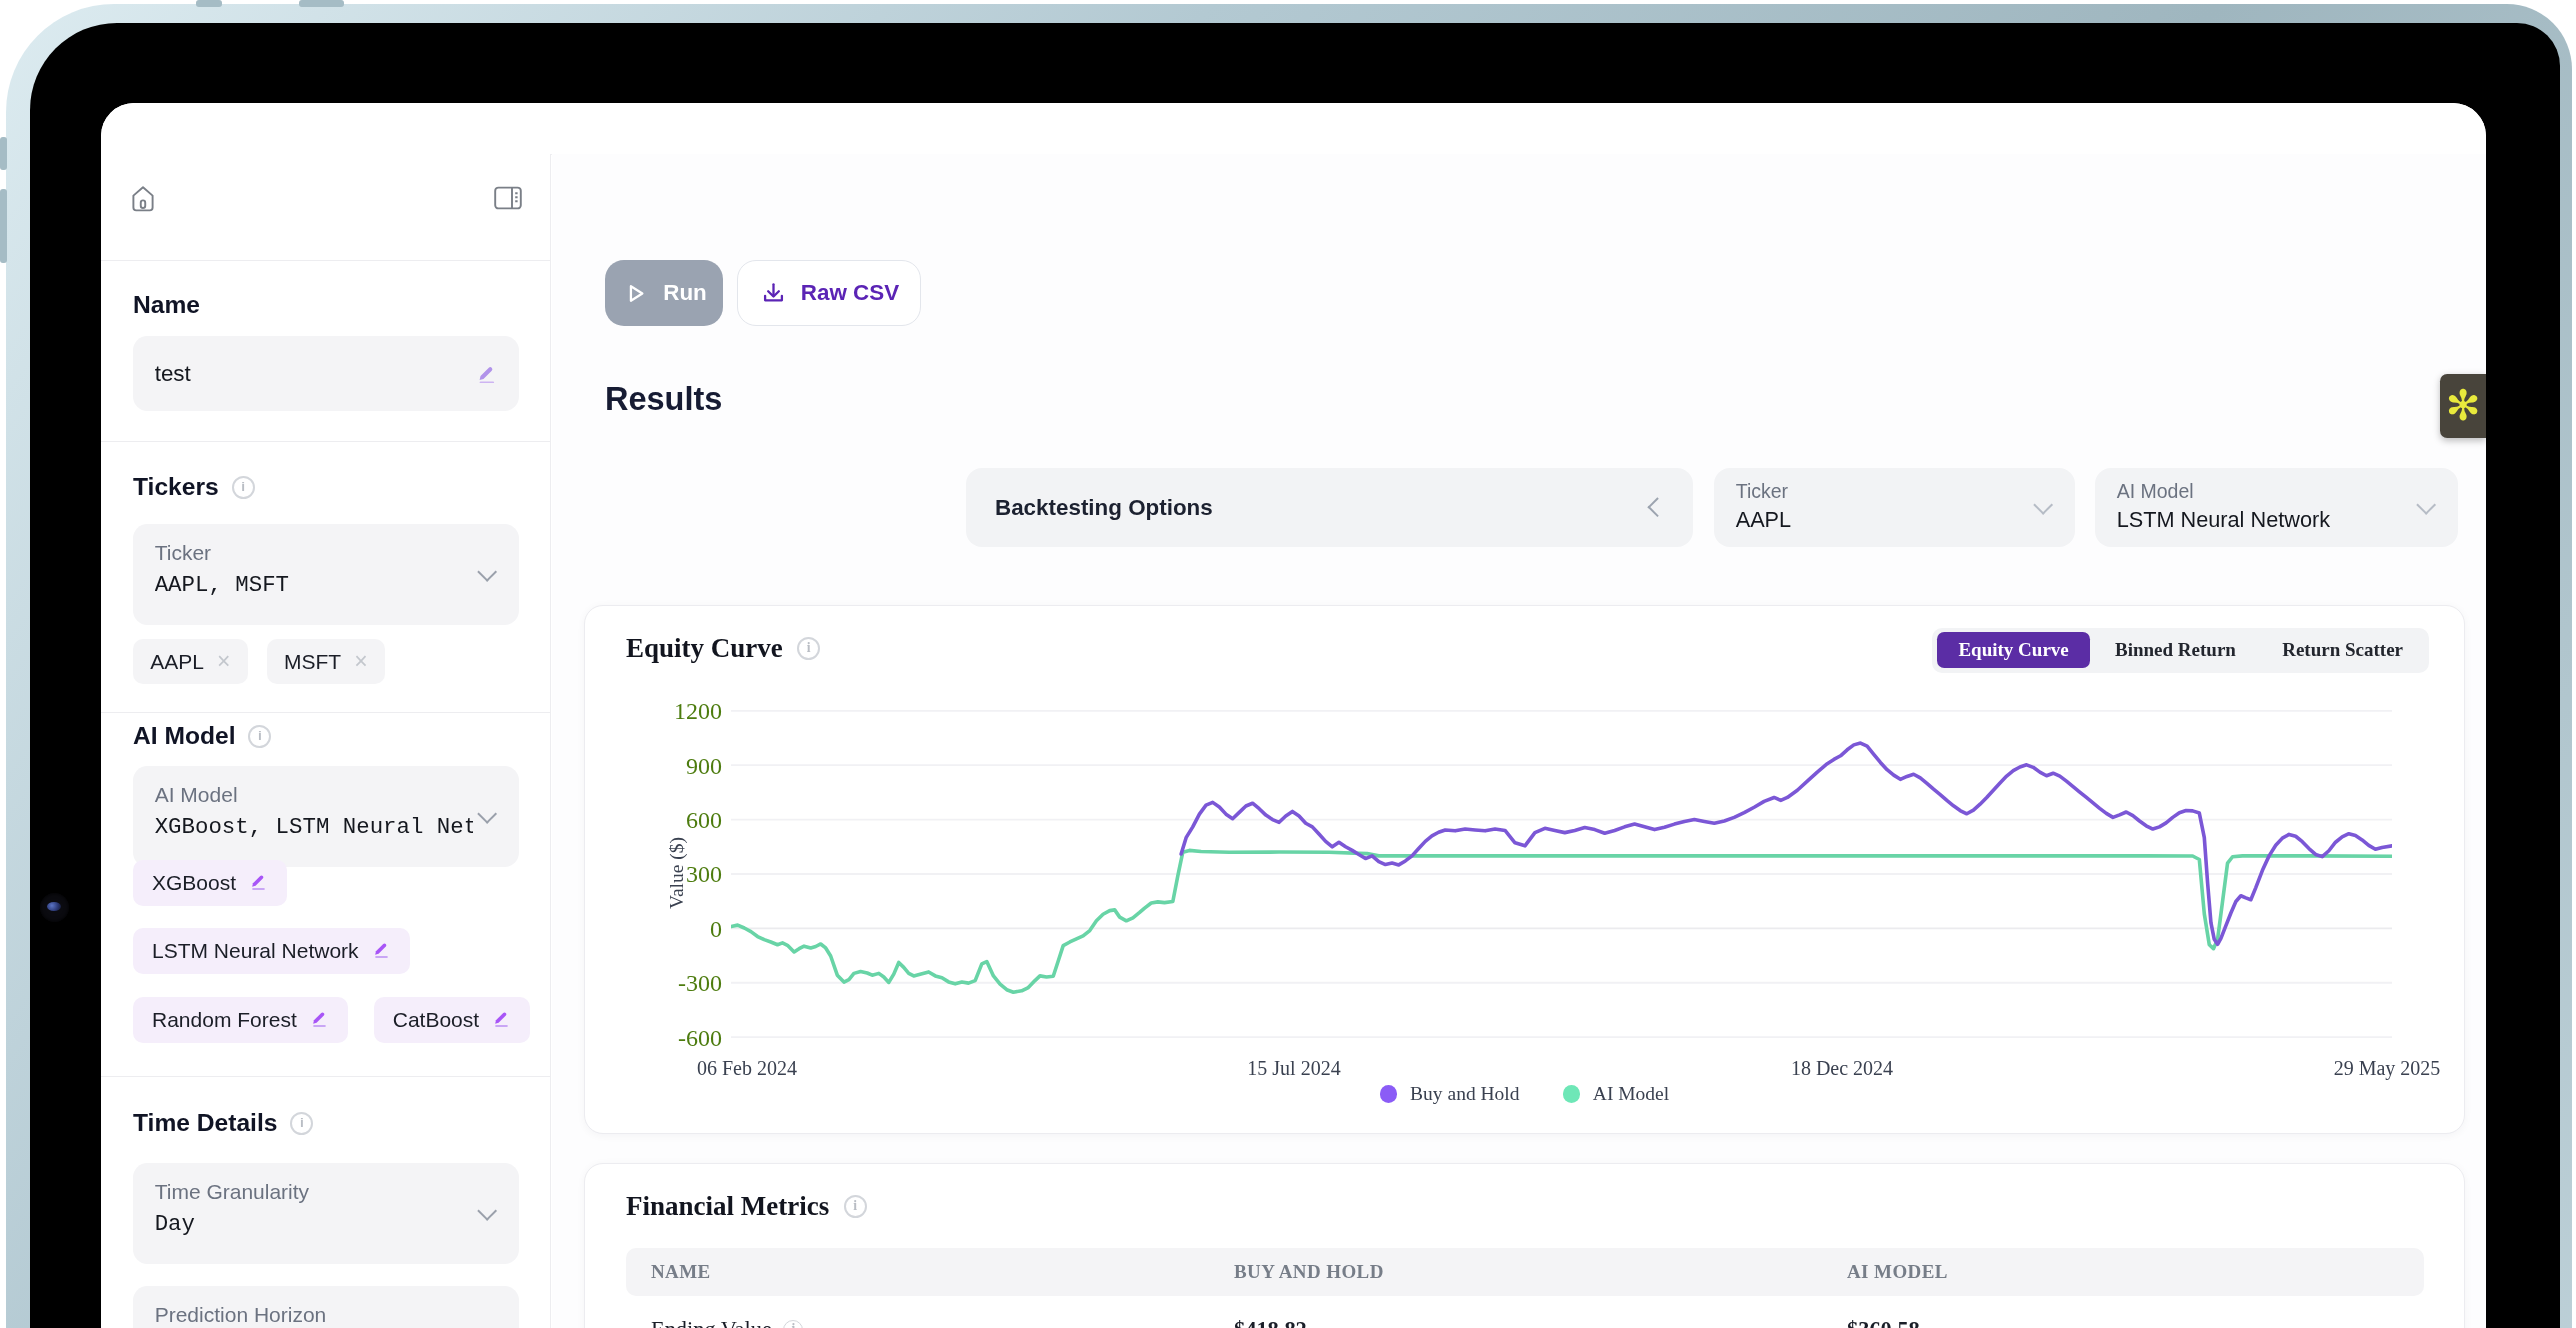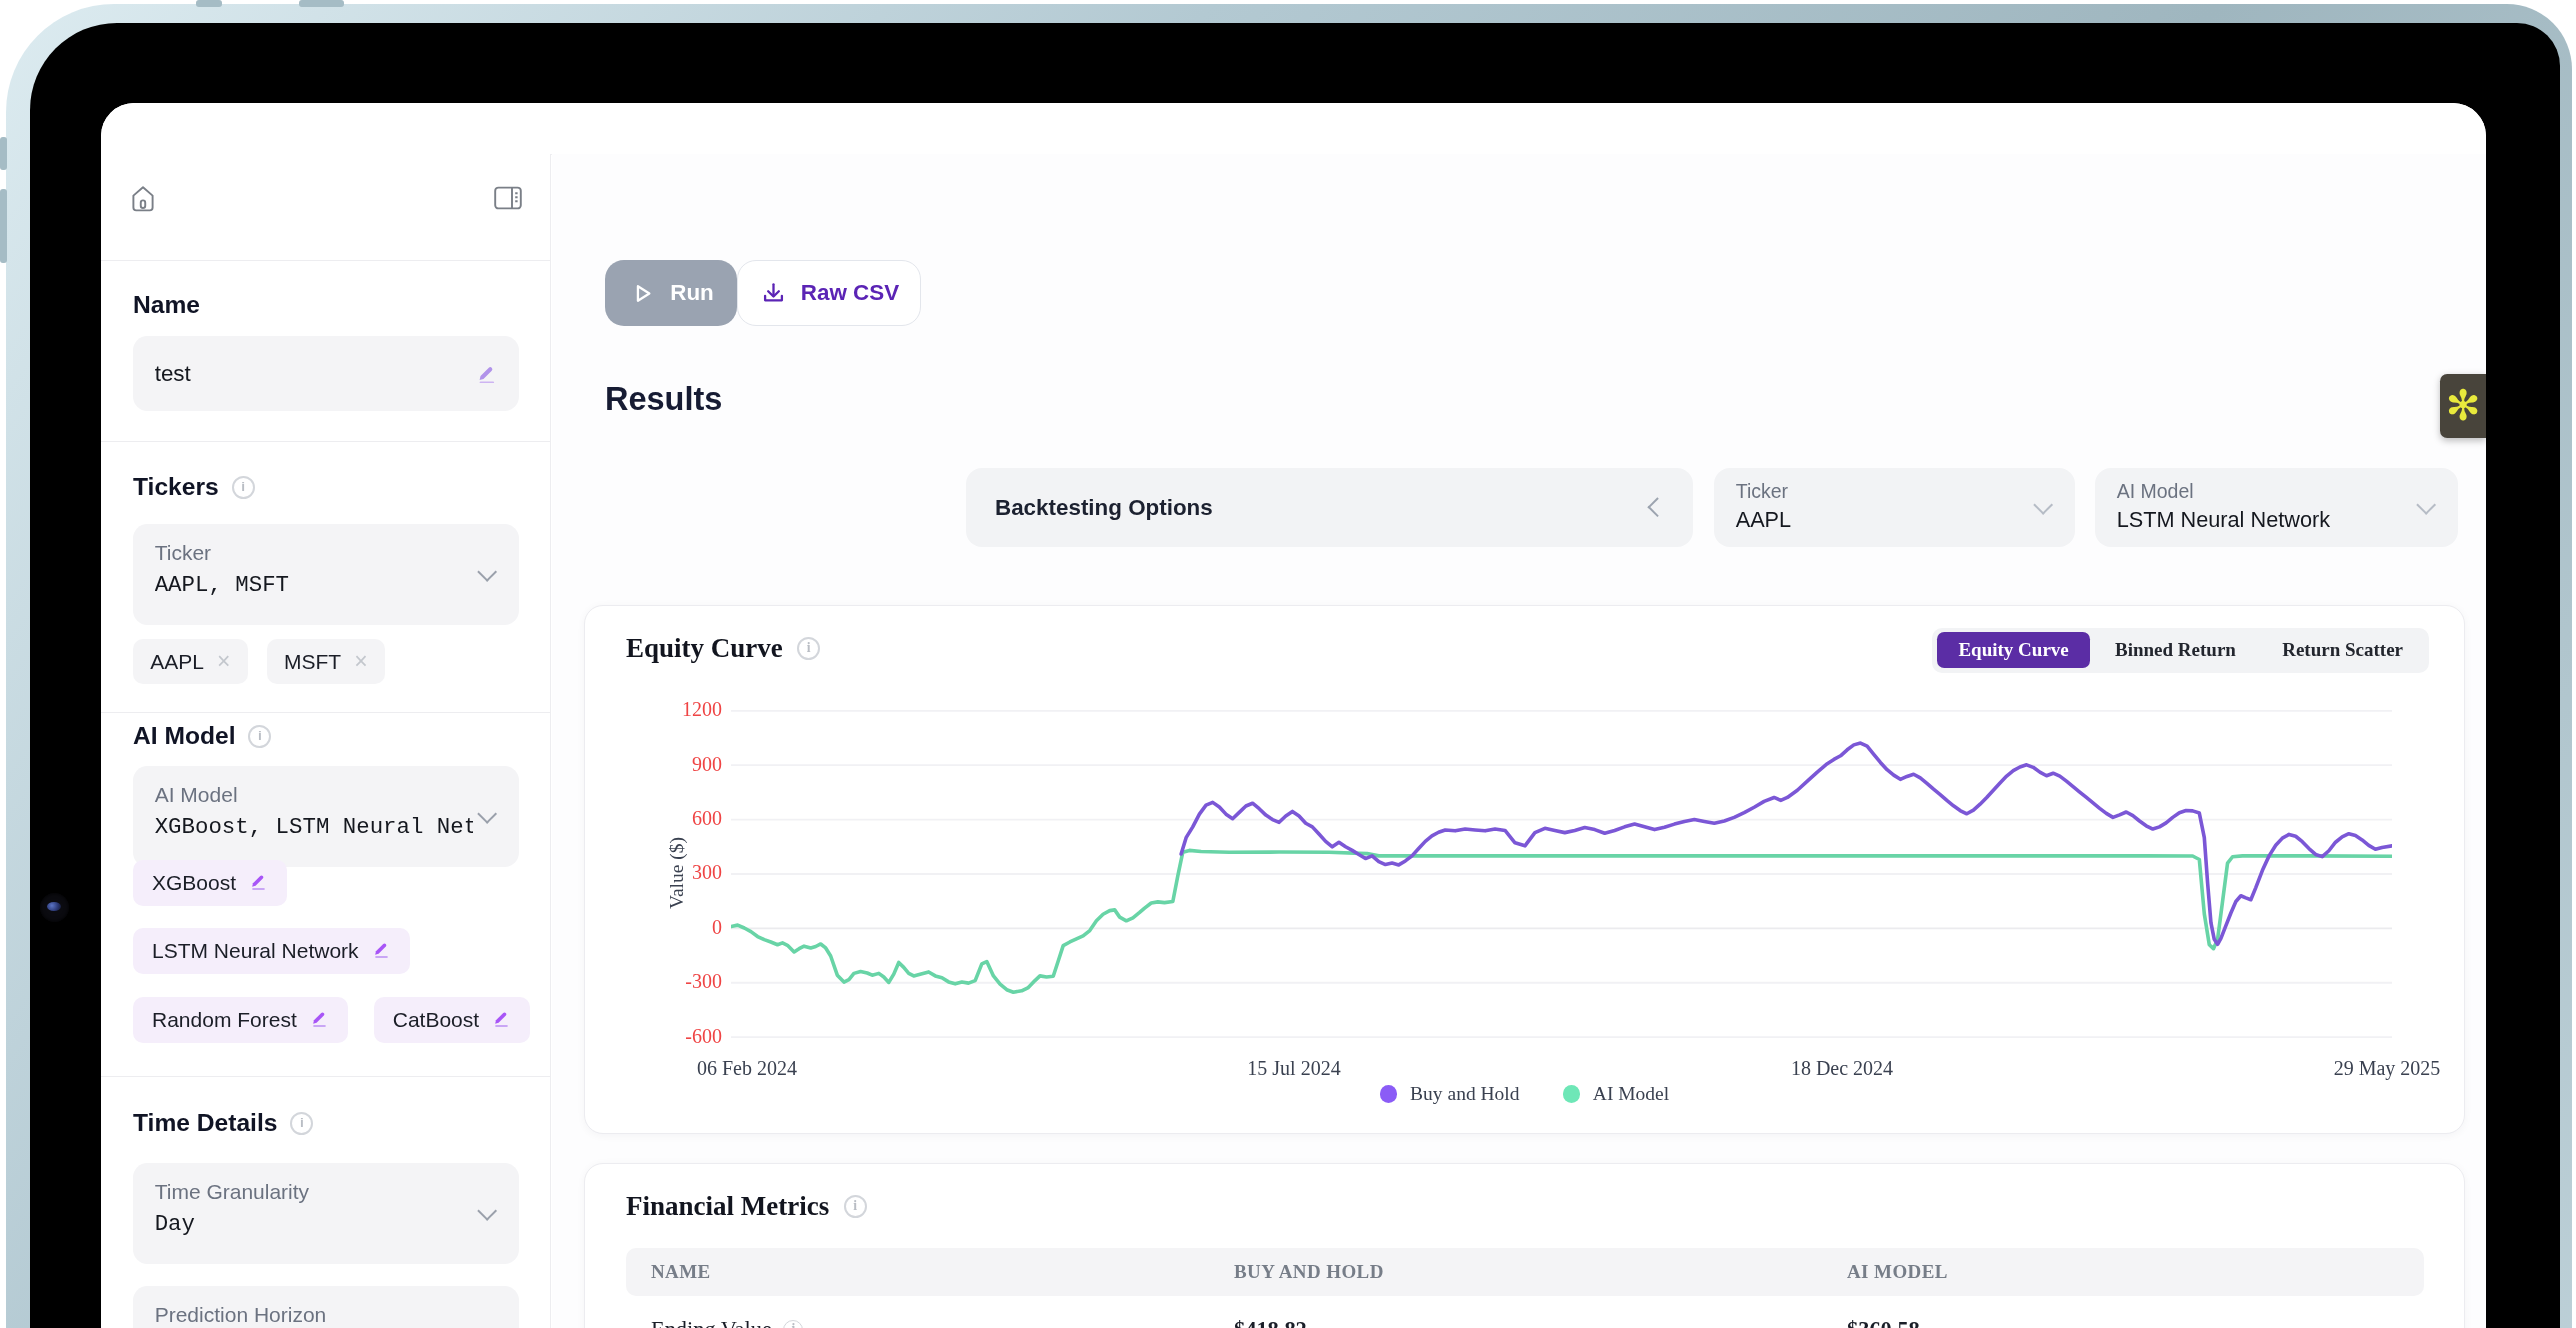--- a/index.html
+++ b/index.html
@@ -54,21 +54,21 @@
   .tag{background:#f4f4f6;border-radius:10px;height:45px;padding:0 17.3px;display:inline-flex;
        align-items:center;gap:13px;font-size:21px;color:#1b1e27;}
   .tag .x{color:#c3c7cd;font-size:23px;line-height:1;cursor:pointer;}
   .chip{background:#f5eefb;border-radius:10px;height:46px;padding:0 19px;display:inline-flex;
         align-items:center;gap:13px;font-size:21px;color:#1b1e27;}
   .chiprow{position:absolute;left:32px;display:flex;gap:26px;}
   
   .main{position:absolute;left:451px;top:51px;width:1935px;height:1175px;background:#fdfdfe;}
   .btn{display:flex;align-items:center;justify-content:center;gap:13px;border-radius:19px;
        font-size:22.4px;box-sizing:border-box;cursor:pointer;}
-  .btn-run{position:absolute;left:53px;top:106px;width:132px;height:66px;background:#9aa3b1;
+  .btn-run{position:absolute;left:53px;top:106px;width:118px;height:66px;background:#9aa3b1;
        color:#fff;font-weight:600;}
   .btn-csv{position:absolute;left:185px;top:106px;width:184px;height:66px;background:#fff;
        border:1.4px solid #e3e6ec;color:#5b24b5;font-weight:700;}
   .results-h{position:absolute;left:53px;top:227px;font-size:32.5px;font-weight:800;color:#161b33;}
   .pill{background:#f2f3f5;border-radius:16px;box-sizing:border-box;}
   .tabgroup{position:absolute;left:33px;top:314px;width:360px;height:79px;display:flex;padding:5.8px;}
   .tab{flex:1;display:flex;align-items:center;justify-content:center;font-size:21px;color:#3f4552;cursor:pointer;}
   .tab.active{background:#fff;border-radius:11.6px;box-shadow:0 2.2px 7.2px rgba(25,28,45,.10);
        color:#14171f;font-weight:700;}
   .backtesting{position:absolute;left:414px;top:314px;width:727px;height:79px;display:flex;
@@ -85,21 +85,21 @@
   .card-metrics{left:32px;top:1009px;width:1881px;height:376px;}
   .card-title{position:absolute;left:41px;top:27.4px;font-size:27px;font-weight:700;color:#12151f;
         display:flex;align-items:center;gap:14.4px;}
   .seg{position:absolute;right:35px;top:21.7px;background:#f2f3f5;border-radius:10px;display:flex;
         align-items:center;padding:4.3px;gap:2.9px;height:45px;box-sizing:border-box;}
   .seg .opt{font-size:19px;font-weight:700;color:#23262e;padding:0 21.7px;height:36px;display:flex;
         align-items:center;border-radius:7.2px;white-space:nowrap;cursor:pointer;}
   .seg .opt.active{background:#5b2da5;color:#fff;}
   .ylab{position:absolute;left:20px;top:256px;transform:rotate(-90deg);transform-origin:center;
         font-size:19.5px;color:#3a4150;width:144px;text-align:center;}
-  .ytick{position:absolute;left:29px;width:108px;text-align:right;font-size:20px;color:#ef4444;}
+  .ytick{position:absolute;left:29px;width:108px;text-align:right;font-size:24px;color:#4d7c0f;}
   .xlab{position:absolute;top:451px;transform:translateX(-50%);font-size:20px;color:#3a4150;white-space:nowrap;}
   .legend{position:absolute;left:0;top:477px;width:100%;display:flex;justify-content:center;gap:43px;}
   .litem{display:flex;align-items:center;gap:13px;font-size:19.5px;color:#3a4150;cursor:pointer;}
   .ldot{width:17.3px;height:17.3px;border-radius:50%;}
   .thead{position:absolute;left:41px;top:84px;width:1798px;height:48px;background:#f4f4f6;
         border-radius:10px;}
   .thead span{position:absolute;top:50%;transform:translateY(-50%);font-size:19px;font-weight:700;
         color:#767d88;letter-spacing:0.4px;}
   .trow{position:absolute;left:41px;top:143px;width:1798px;height:58px;}
   .trow .cell{position:absolute;top:10px;font-size:22.4px;color:#1a1e28;display:flex;align-items:center;gap:11.6px;}

